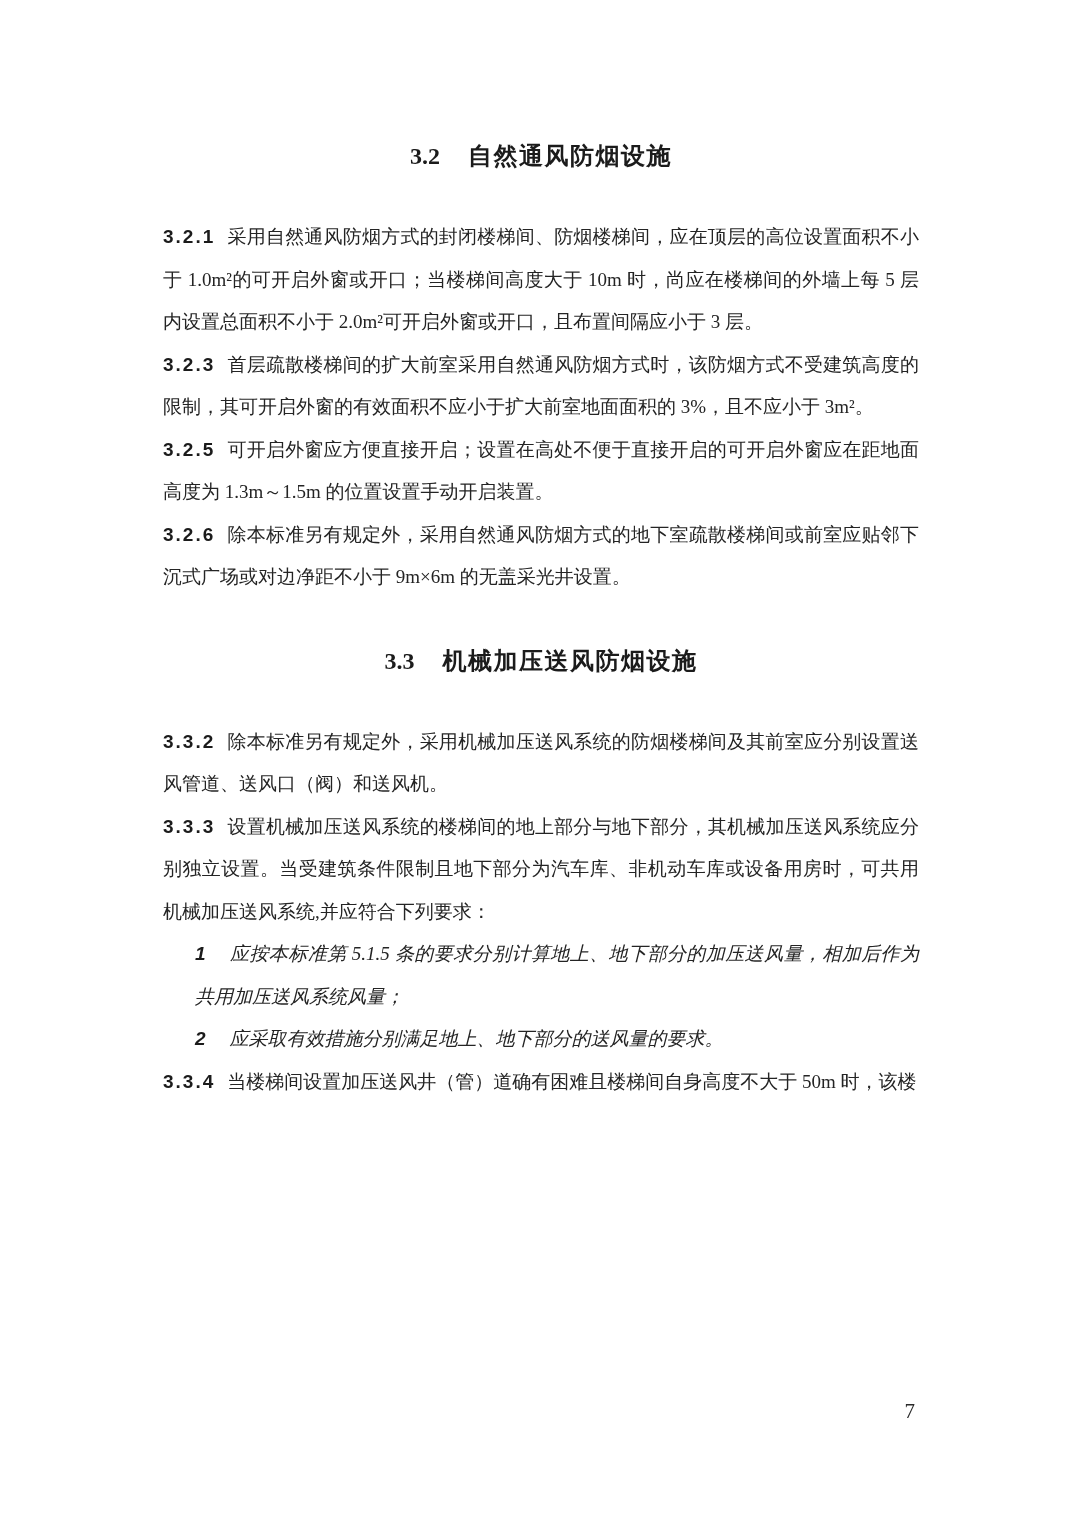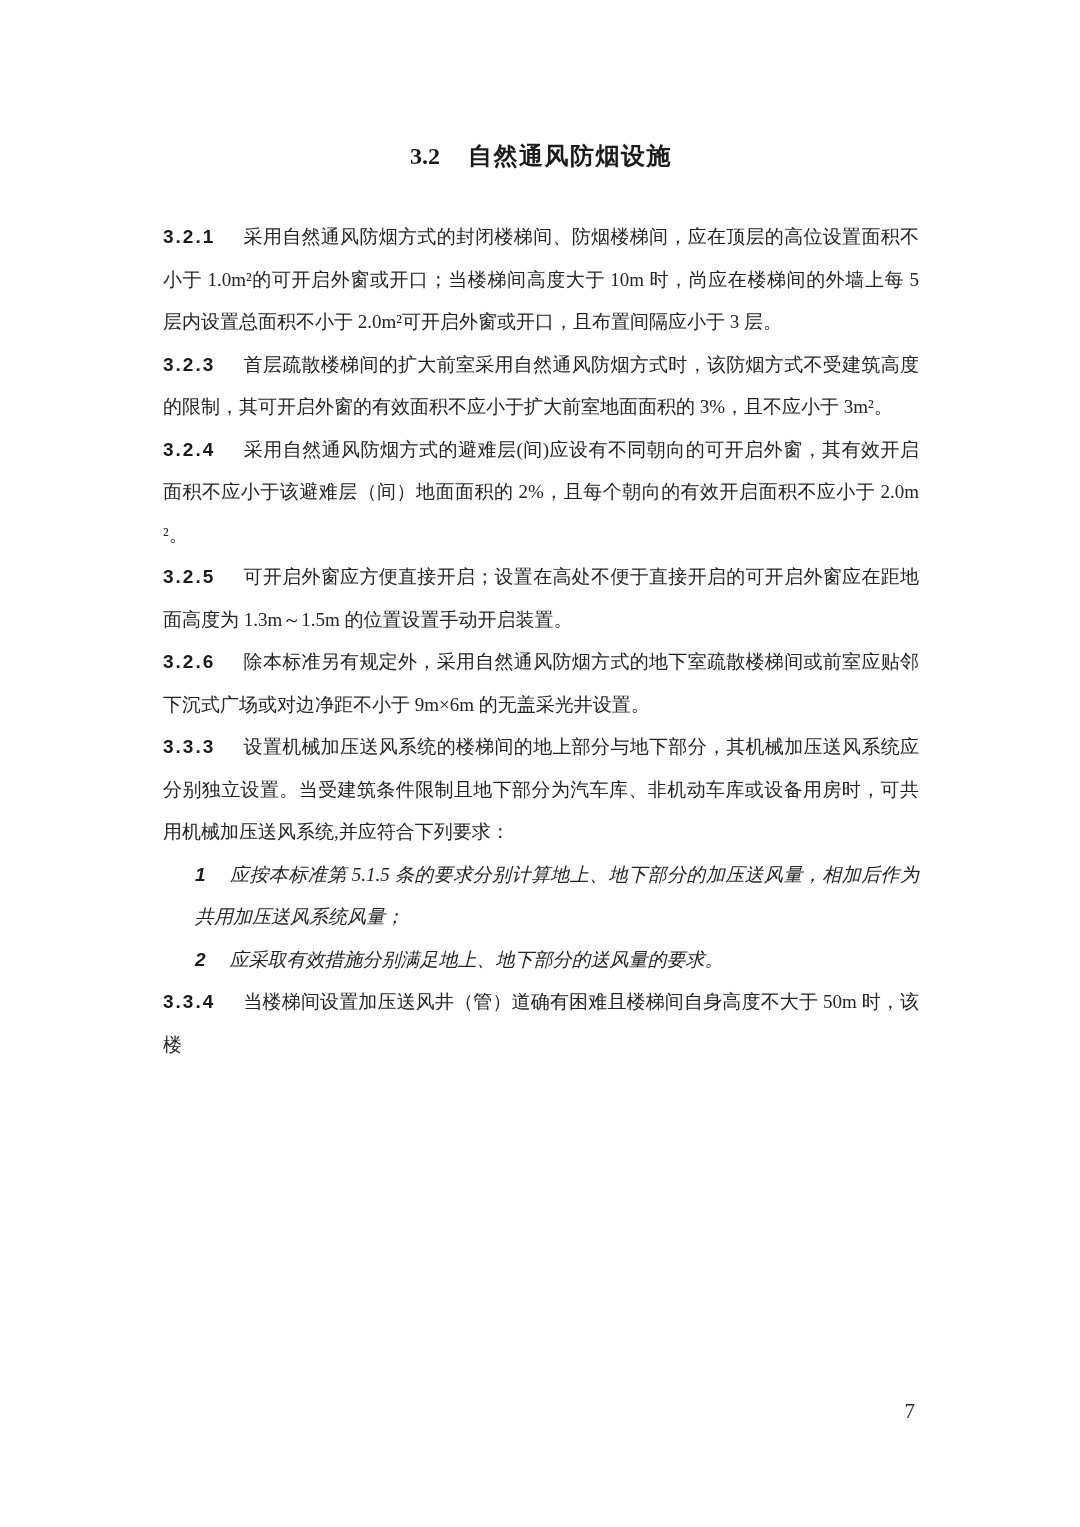--- a/index.html
+++ b/index.html
@@ -38,21 +38,21 @@
     line-height:42.5px;
     text-align:justify;
     margin:0;
     word-break:break-all;
   }
   .para .c-num{
     font-weight:bold;
     font-family:"Liberation Sans","DejaVu Sans",sans-serif;
     font-size:19px;
     letter-spacing:2px;
-    margin-right:28px;
+    margin-right:12px;
     color:#1b1b1b;
   }
   .para.item{
     margin-left:32px;
     font-style:italic;
   }
   .para.item .c-num{
     letter-spacing:0;
     margin-right:24px;
   }
@@ -66,22 +66,23 @@
   }
 </style>
 </head>
 <body>
 
 <div class="page">
   <div class="content">
       <div class="heading"><span class="h-num">3.2</span><span class="h-title">自然通风防烟设施</span></div>
       <p class="para"><span class="c-num">3.2.1</span><span class="c-text">采用自然通风防烟方式的封闭楼梯间、防烟楼梯间，应在顶层的高位设置面积不小于 1.0m²的可开启外窗或开口；当楼梯间高度大于 10m 时，尚应在楼梯间的外墙上每 5 层内设置总面积不小于 2.0m²可开启外窗或开口，且布置间隔应小于 3 层。</span></p>
       <p class="para"><span class="c-num">3.2.3</span><span class="c-text">首层疏散楼梯间的扩大前室采用自然通风防烟方式时，该防烟方式不受建筑高度的限制，其可开启外窗的有效面积不应小于扩大前室地面面积的 3%，且不应小于 3m²。</span></p>
-      <p class="para"><span class="c-num">3.2.4</span><span class="c-text">采用自然通风防烟方式的避难层(间)应设有不同朝向的可开启外窗，其有效开启面积不应小于该避难层（间）地面面积的 2%，且每个朝向的有效开启面积不应小于 2.0m²。</span></p>
       <p class="para"><span class="c-num">3.2.5</span><span class="c-text">可开启外窗应方便直接开启；设置在高处不便于直接开启的可开启外窗应在距地面高度为 1.3m～1.5m 的位置设置手动开启装置。</span></p>
       <p class="para"><span class="c-num">3.2.6</span><span class="c-text">除本标准另有规定外，采用自然通风防烟方式的地下室疏散楼梯间或前室应贴邻下沉式广场或对边净距不小于 9m×6m 的无盖采光井设置。</span></p>
+      <div class="heading"><span class="h-num">3.3</span><span class="h-title">机械加压送风防烟设施</span></div>
+      <p class="para"><span class="c-num">3.3.2</span><span class="c-text">除本标准另有规定外，采用机械加压送风系统的防烟楼梯间及其前室应分别设置送风管道、送风口（阀）和送风机。</span></p>
       <p class="para"><span class="c-num">3.3.3</span><span class="c-text">设置机械加压送风系统的楼梯间的地上部分与地下部分，其机械加压送风系统应分别独立设置。当受建筑条件限制且地下部分为汽车库、非机动车库或设备用房时，可共用机械加压送风系统,并应符合下列要求：</span></p>
       <p class="para item"><span class="c-num">1</span><span class="c-text">应按本标准第 5.1.5 条的要求分别计算地上、地下部分的加压送风量，相加后作为共用加压送风系统风量；</span></p>
       <p class="para item"><span class="c-num">2</span><span class="c-text">应采取有效措施分别满足地上、地下部分的送风量的要求。</span></p>
       <p class="para"><span class="c-num">3.3.4</span><span class="c-text">当楼梯间设置加压送风井（管）道确有困难且楼梯间自身高度不大于 50m 时，该楼</span></p>
     </div>
   <div class="page-number">7</div>
 </div>
 
 </body></html>

